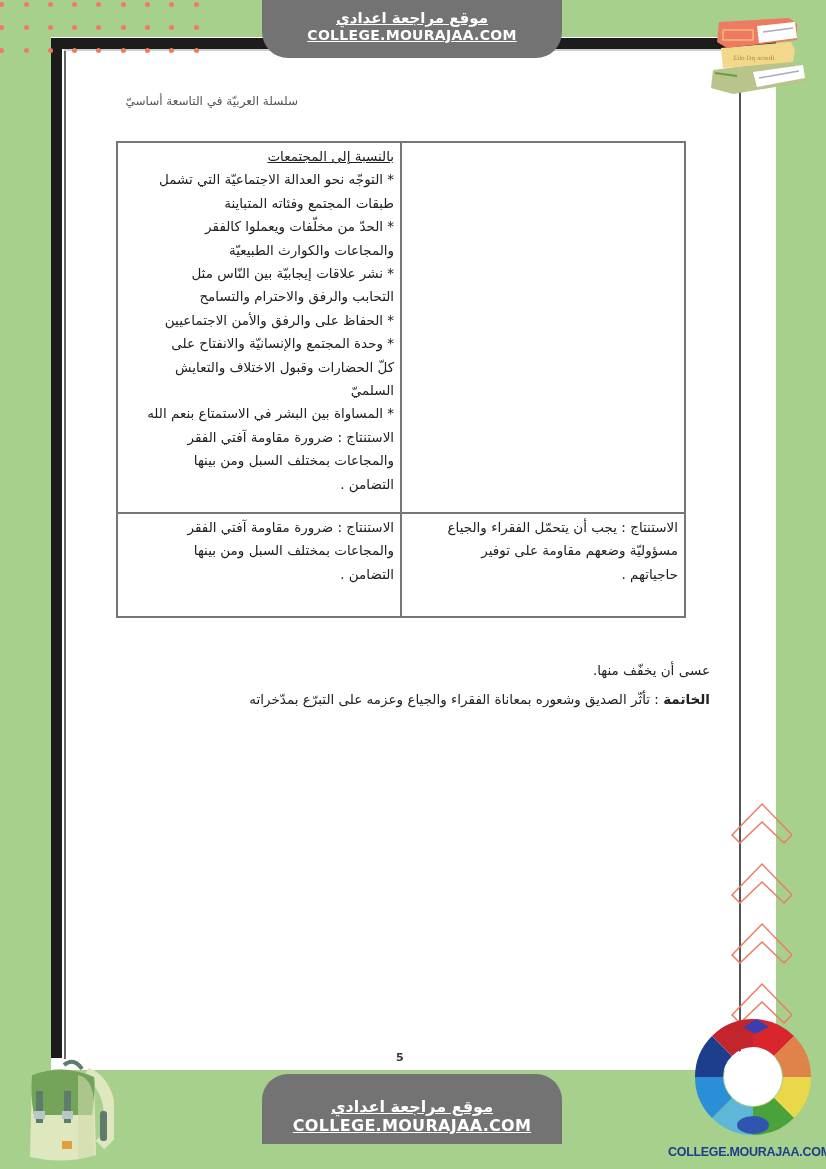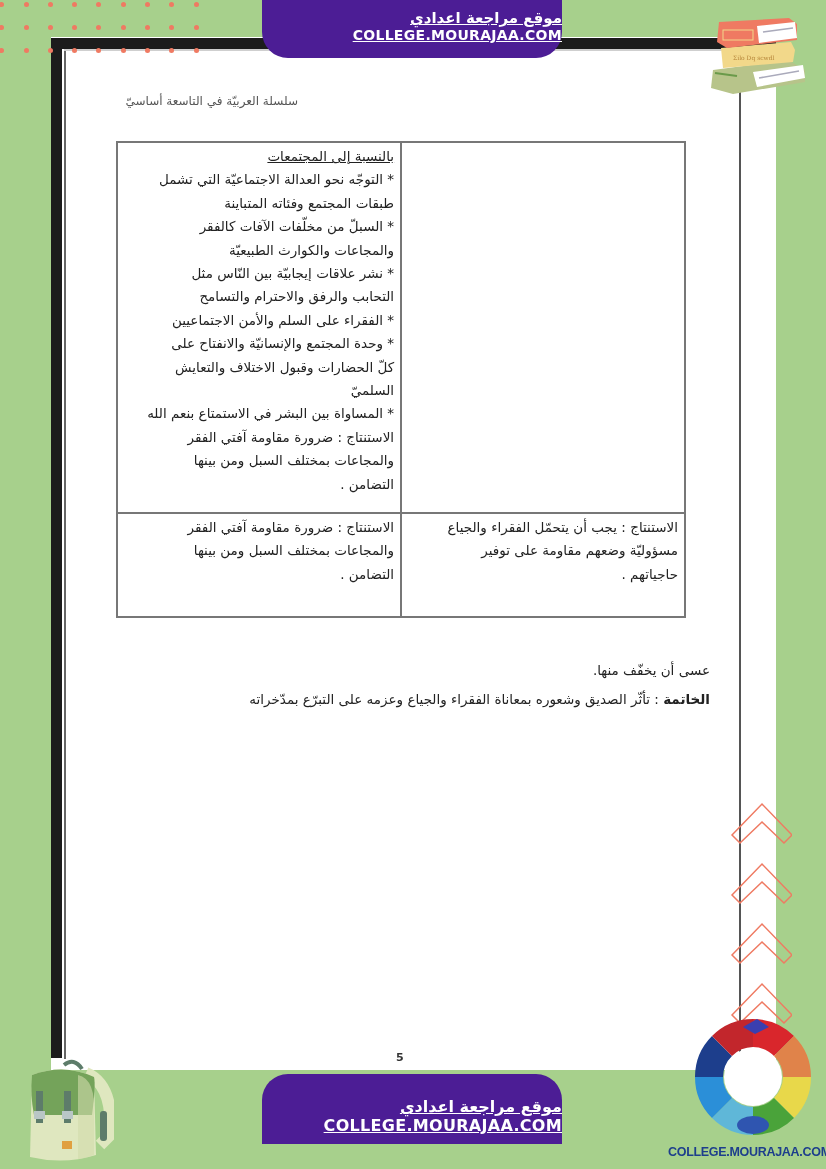--- a/index.html
+++ b/index.html
@@ -32,21 +32,21 @@
     .right-band {
       position: absolute; left: 776px; top: 0; width: 50px; height: 1169px; background: #a7d08c;
     }
     .bottom-band {
       position: absolute; left: 0; top: 1110px; width: 826px; height: 59px; background: #a7d08c;
     }
     .left-band {
       position: absolute; left: 0; top: 37px; width: 51px; height: 1132px; background: #a7d08c;
     }
     .banner {
-      position: absolute; background: #4c1d95; color: #fff; text-align: right;
+      position: absolute; background: #737373; color: #fff; text-align: center;
       font-family: "DejaVu Sans", sans-serif; font-weight: bold;
     }
     .banner-top {
       left: 262px; top: 0; width: 300px; height: 58px;
       border-radius: 0 0 26px 26px;
     }
     .banner-bottom {
       left: 262px; top: 1074px; width: 300px; height: 70px;
       border-radius: 26px 26px 0 0;
     }
@@ -157,25 +157,25 @@
 <div class="doc-header">سلسلة العربيّة في التاسعة أساسيّ</div>
 
 <table class="doc-table">
   <tbody>
       <tr class="row1">
     <td class="col-right"></td>
     <td class="col-left">
       <span class="cell-title">بالنسبة إلى المجتمعات</span>
       <span class="cell-line">* التوجّه نحو العدالة الاجتماعيّة التي تشمل</span>
       <span class="cell-line">طبقات المجتمع وفئاته المتباينة</span>
-      <span class="cell-line">* السبلّ من مخلّفات الآفات كالفقر</span>
+      <span class="cell-line">* الحدّ من مخلّفات ويعملوا كالفقر</span>
       <span class="cell-line">والمجاعات والكوارث الطبيعيّة</span>
       <span class="cell-line">* نشر علاقات إيجابيّة بين النّاس مثل</span>
       <span class="cell-line">التحابب والرفق والاحترام والتسامح</span>
-      <span class="cell-line">* الفقراء على السلم والأمن الاجتماعيين</span>
+      <span class="cell-line">* الحفاظ على والرفق والأمن الاجتماعيين</span>
       <span class="cell-line">* وحدة المجتمع والإنسانيّة والانفتاح على</span>
       <span class="cell-line">كلّ الحضارات وقبول الاختلاف والتعايش</span>
       <span class="cell-line">السلميّ</span>
       <span class="cell-line">* المساواة بين البشر في الاستمتاع بنعم الله</span>
       <span class="cell-line">الاستنتاج : ضرورة مقاومة آفتي الفقر</span>
       <span class="cell-line">والمجاعات بمختلف السبل ومن بينها</span>
       <span class="cell-line">التضامن .</span>
     </td>
   </tr>
   <tr class="row2">

